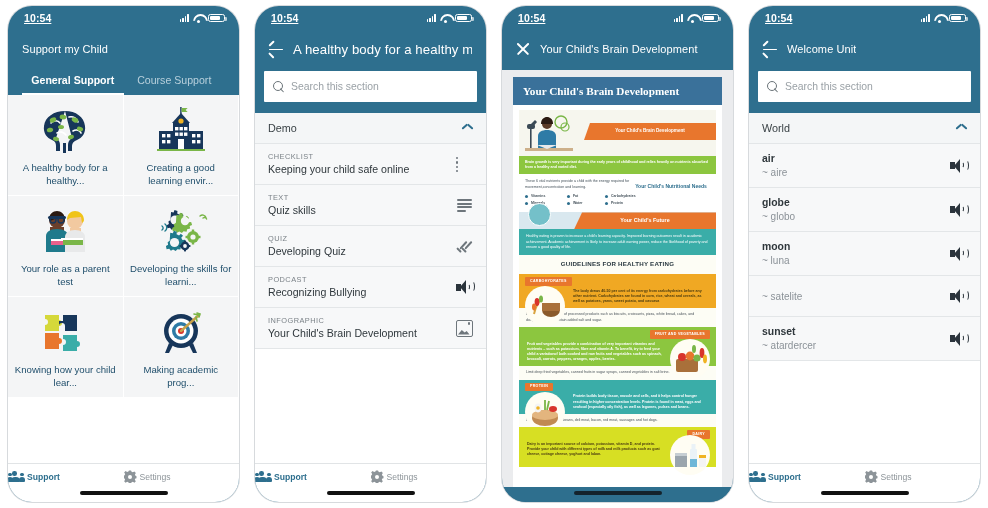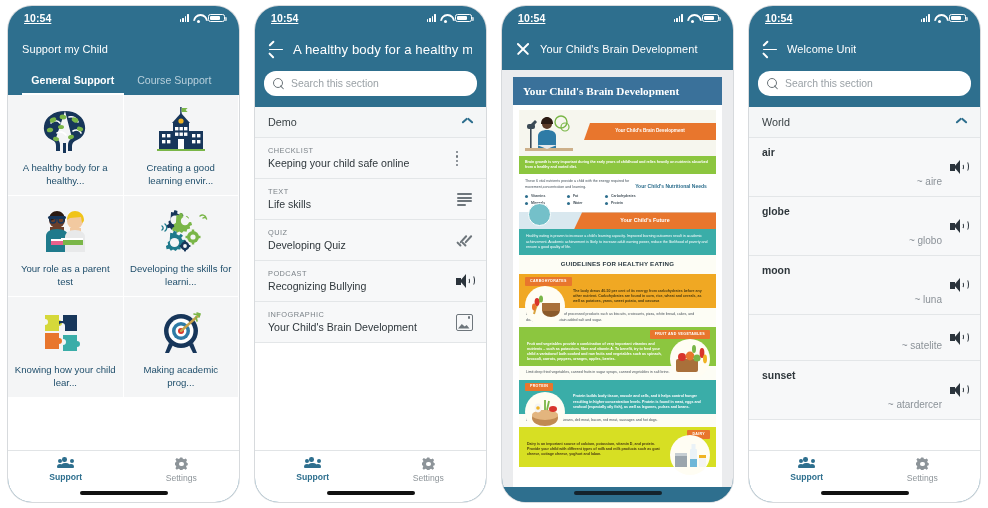--- a/index.html
+++ b/index.html
@@ -81,21 +81,21 @@
   .tabs { display: flex; margin-top: 12px; }
   .tab {
     flex: 1; text-align: center; padding-bottom: 7px;
     font-size: 10.6px; color: #b8d0dc; border-bottom: 2px solid transparent;
   }
   .tab.active { color: #ffffff; font-weight: bold; border-bottom-color: #ffffff; }
 
   
   .searchwrap { padding: 9px 9px 11px 9px; }
   .searchbox {
-    background:#fff; height: 25px; border-radius: 12px;
+    background:#fff; height: 31px; border-radius: 1px;
     display:flex; align-items:center; gap:7px; padding: 0 9px;
   }
   .ic-search { flex:0 0 auto; width:11px;height:11px; position:relative; }
   .ic-search::before{
     content:""; position:absolute; left:0; top:0; width:8px;height:8px;
     border:1.4px solid #6b7479; border-radius:50%;
   }
   .ic-search::after{
     content:""; position:absolute; left:7px; top:7.4px; width:4.6px;height:1.4px;
     background:#6b7479; border-radius:1px; transform-origin:left center; transform:rotate(45deg);
@@ -140,21 +140,21 @@
     padding: 8px 13px; min-height: 41px;
     background: #f7f8f9; border-bottom: 1px solid #e3e6e8;
   }
   .row .txt { flex:1 1 auto; min-width:0; }
   .row .kind {
     font-size: 7.4px; letter-spacing: .45px; color: #7b8288; text-transform: uppercase;
     margin-bottom: 2px;
   }
   .row .name { font-size: 10.6px; color: #2f373c; line-height: 1.2; }
   .row .word { font-size: 10.4px; color: #2f373c; font-weight: bold; line-height: 1.25; }
-  .row .trans { font-size: 10px; color: #8b9298; line-height: 1.3; margin-top: 16px; text-align: right; }
+  .row .trans { font-size: 10px; color: #8b9298; line-height: 1.3; margin-top: 1px; }
   .rowicon { flex: 0 0 auto; width: 17px; height: 17px; position: relative; color:#6e767c; }
 
   
   .ic-list i { position:absolute; right:0; height:1.7px; background:#6e767c; border-radius:1px; }
   .ic-list i:nth-child(1){top:2px;width:11px}
   .ic-list i:nth-child(2){top:6.3px;width:11px}
   .ic-list i:nth-child(3){top:10.6px;width:11px}
   .ic-list i:nth-child(4){top:14.9px;width:11px}
   .ic-list b { position:absolute; left:0; width:2.4px;height:2.4px;background:#6e767c;border-radius:50%; }
   .ic-list b:nth-of-type(1){top:1.6px}.ic-list b:nth-of-type(2){top:5.9px}
@@ -242,21 +242,21 @@
   .ig-limit { background:#fdfdf5; padding:4px 7px; color:#4a535a; }
   .ig-circ { position:absolute; width:40px;height:40px;border-radius:50%;background:#fffdf3; }
   .ig-circ.left { left:6px; top:12px; }
   .ig-circ.right { right:6px; top:12px; }
 
   
   .tabbar {
     flex: 0 0 auto; background:#ffffff; border-top: 1px solid #e1e4e6;
     display:flex; padding: 6px 0 4px 0;
   }
-  .tabitem { flex:1; display:flex; flex-direction:column; align-items:center; gap:3px; }
+  .tabitem { flex:1; display:flex; flex-direction:row; align-items:center; gap:3px; }
   .tabitem .lbl { font-size: 8.6px; }
   .tabitem.active .lbl { color:#2e6f8e; font-weight:bold; }
   .tabitem.idle .lbl { color:#8d9499; }
   .ic-people { width:16px;height:12px;position:relative; }
   .ic-people .h1{position:absolute;left:4.2px;top:0;width:4.6px;height:4.6px;border-radius:50%;background:#2e6f8e}
   .ic-people .h2{position:absolute;left:0px;top:1.6px;width:3.8px;height:3.8px;border-radius:50%;background:#2e6f8e}
   .ic-people .h3{position:absolute;right:0px;top:1.6px;width:3.8px;height:3.8px;border-radius:50%;background:#2e6f8e}
   .ic-people .b1{position:absolute;left:3.2px;bottom:1px;width:9px;height:5.2px;border-radius:4px 4px 1px 1px;background:#2e6f8e}
   .ic-people .b2{position:absolute;left:-.6px;bottom:1.4px;width:6px;height:4.4px;border-radius:3px 3px 1px 1px;background:#2e6f8e}
   .ic-people .b3{position:absolute;right:-.6px;bottom:1.4px;width:6px;height:4.4px;border-radius:3px 3px 1px 1px;background:#2e6f8e}
@@ -541,21 +541,21 @@
                 <i></i>
                 <i></i>
                 <i></i>
                 <i></i>
               </span>
           </div>
 
           <div class="row">
             <div class="txt">
               <div class="kind">TEXT</div>
-              <div class="name">Life skills</div>
+              <div class="name">Quiz skills</div>
             </div>
             <span class="rowicon ic-text">
                 <i></i>
                 <i></i>
                 <i></i>
                 <i></i>
               </span>
           </div>
 
           <div class="row">

